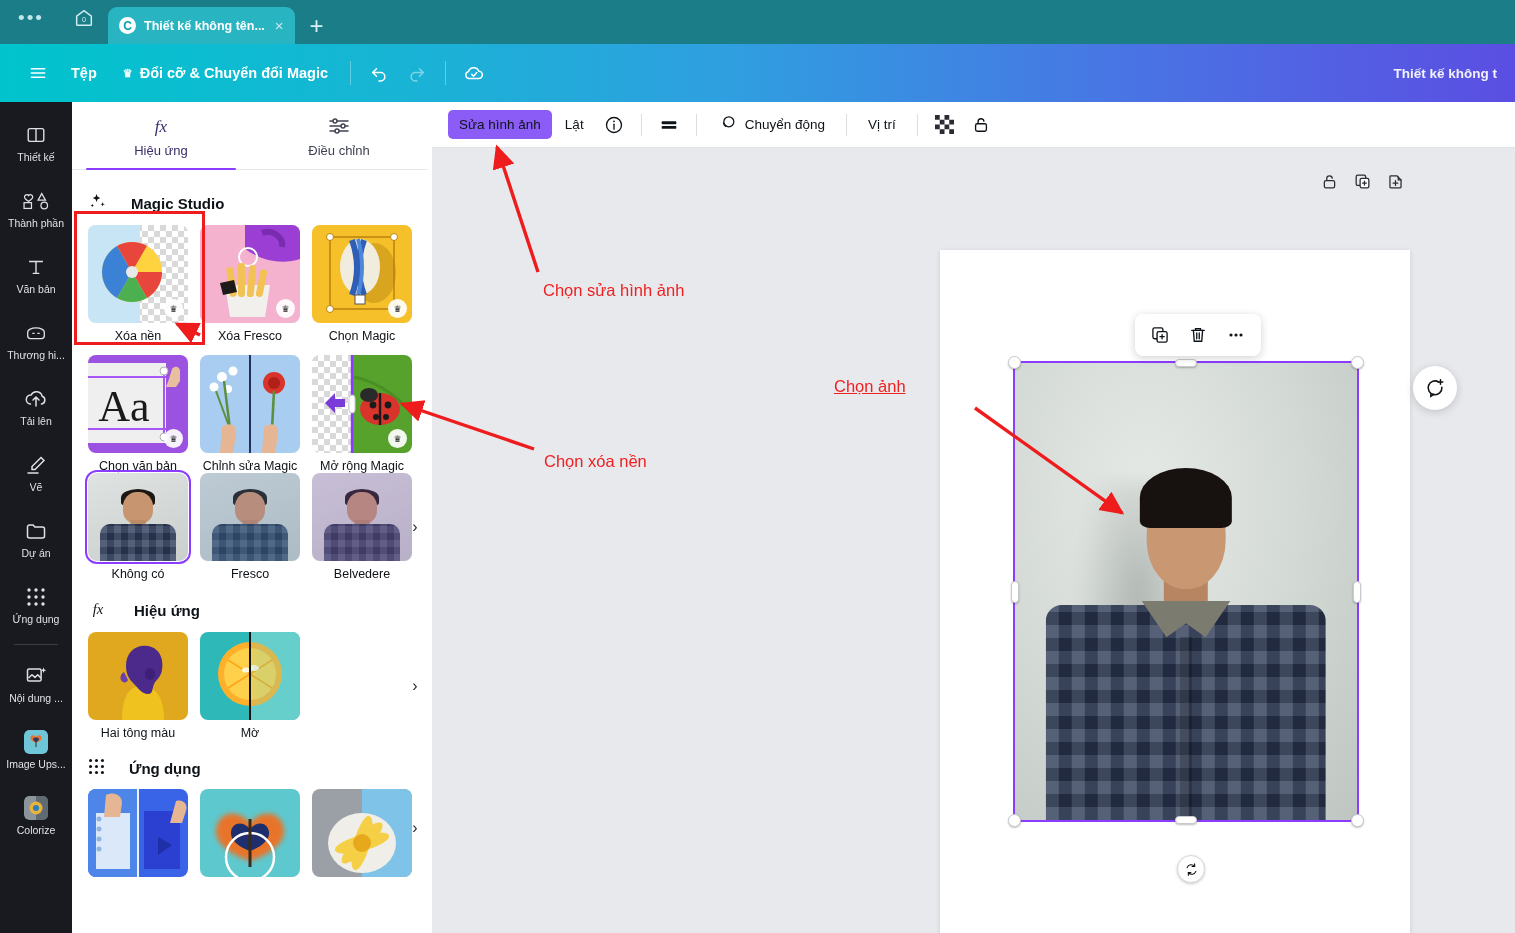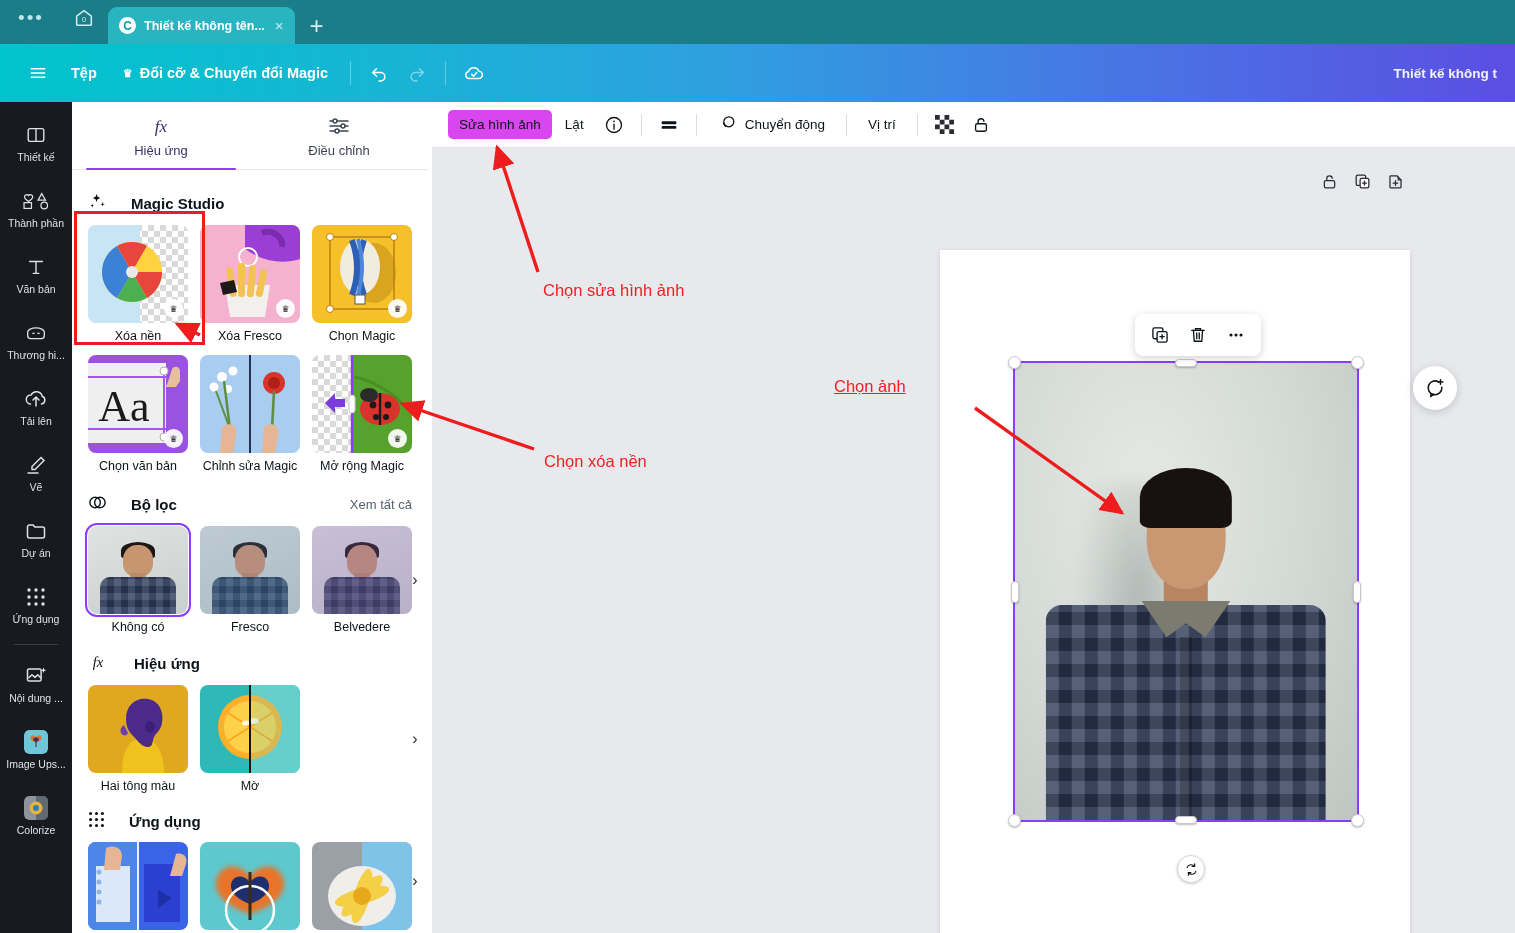--- a/index.html
+++ b/index.html
@@ -172,21 +172,21 @@
     background: #e8e9ed;
   }
   .etoolbar {
     height: 46px; background: #fff; display: flex; align-items: center;
     padding: 0 16px; gap: 2px; border-bottom: 1px solid #e2e2e6;
   }
   .ebtn {
     font-size: 13.5px; color: #0e1318; padding: 7px 11px; border-radius: 5px;
     white-space: nowrap; display: flex; align-items: center; gap: 7px;
   }
-  .ebtn.active { background: #d946ef; text-align: right; }
+  .ebtn.active { background: #8b5cf6; text-align: right; }
   .eicon {
     width: 34px; height: 34px; display: flex; align-items: center;
     justify-content: center; color: #0e1318;
   }
   .esep { width: 1px; height: 22px; background: #dcdce1; margin: 0 8px; }
 
   
   .canvas-wrap { position: relative; width: 1083px; height: 785px; }
   .page-tools {
     position: absolute; right: 110px; top: 24px; display: flex; gap: 14px;
@@ -622,30 +622,20 @@
               <line x1="40" y1="0" x2="40" y2="98" stroke="#8b3dff" stroke-width="2.4"></line>
               <path d="M33 44h-10v-6l-10 10 10 10v-6h10z" fill="#7b3bd9"></path>
               <rect x="37" y="40" width="6" height="18" rx="3" fill="#fff" stroke="#c9c9c9"></rect>
             </svg>
             <span class="crown-badge">♛</span>
           </div>
           <div class="cell-lbl">Mở rộng Magic</div>
         </div>
       </div>
 
-      <div class="sec-head" style="margin-top:20px">
-        <span>
-          <svg width="19" height="19" viewBox="0 0 20 20" stroke="#0e1318" stroke-width="1.5" fill="none">
-            <circle cx="7.5" cy="10" r="5.5"></circle>
-              <circle cx="12.5" cy="10" r="5.5"></circle>
-          </svg>
-        </span>
-        <span class="sec-title">Bộ lọc</span>
-        <span class="sec-more">Xem tất cả</span>
-      </div>
       <div class="filters-row">
         <div>
           <div class="fthumb sel">
             <div class="port">
                 <div class="hair"></div>
                 <div class="head"></div>
                 <div class="neck"></div>
                 <div class="body"></div>
               </div>
           </div>

